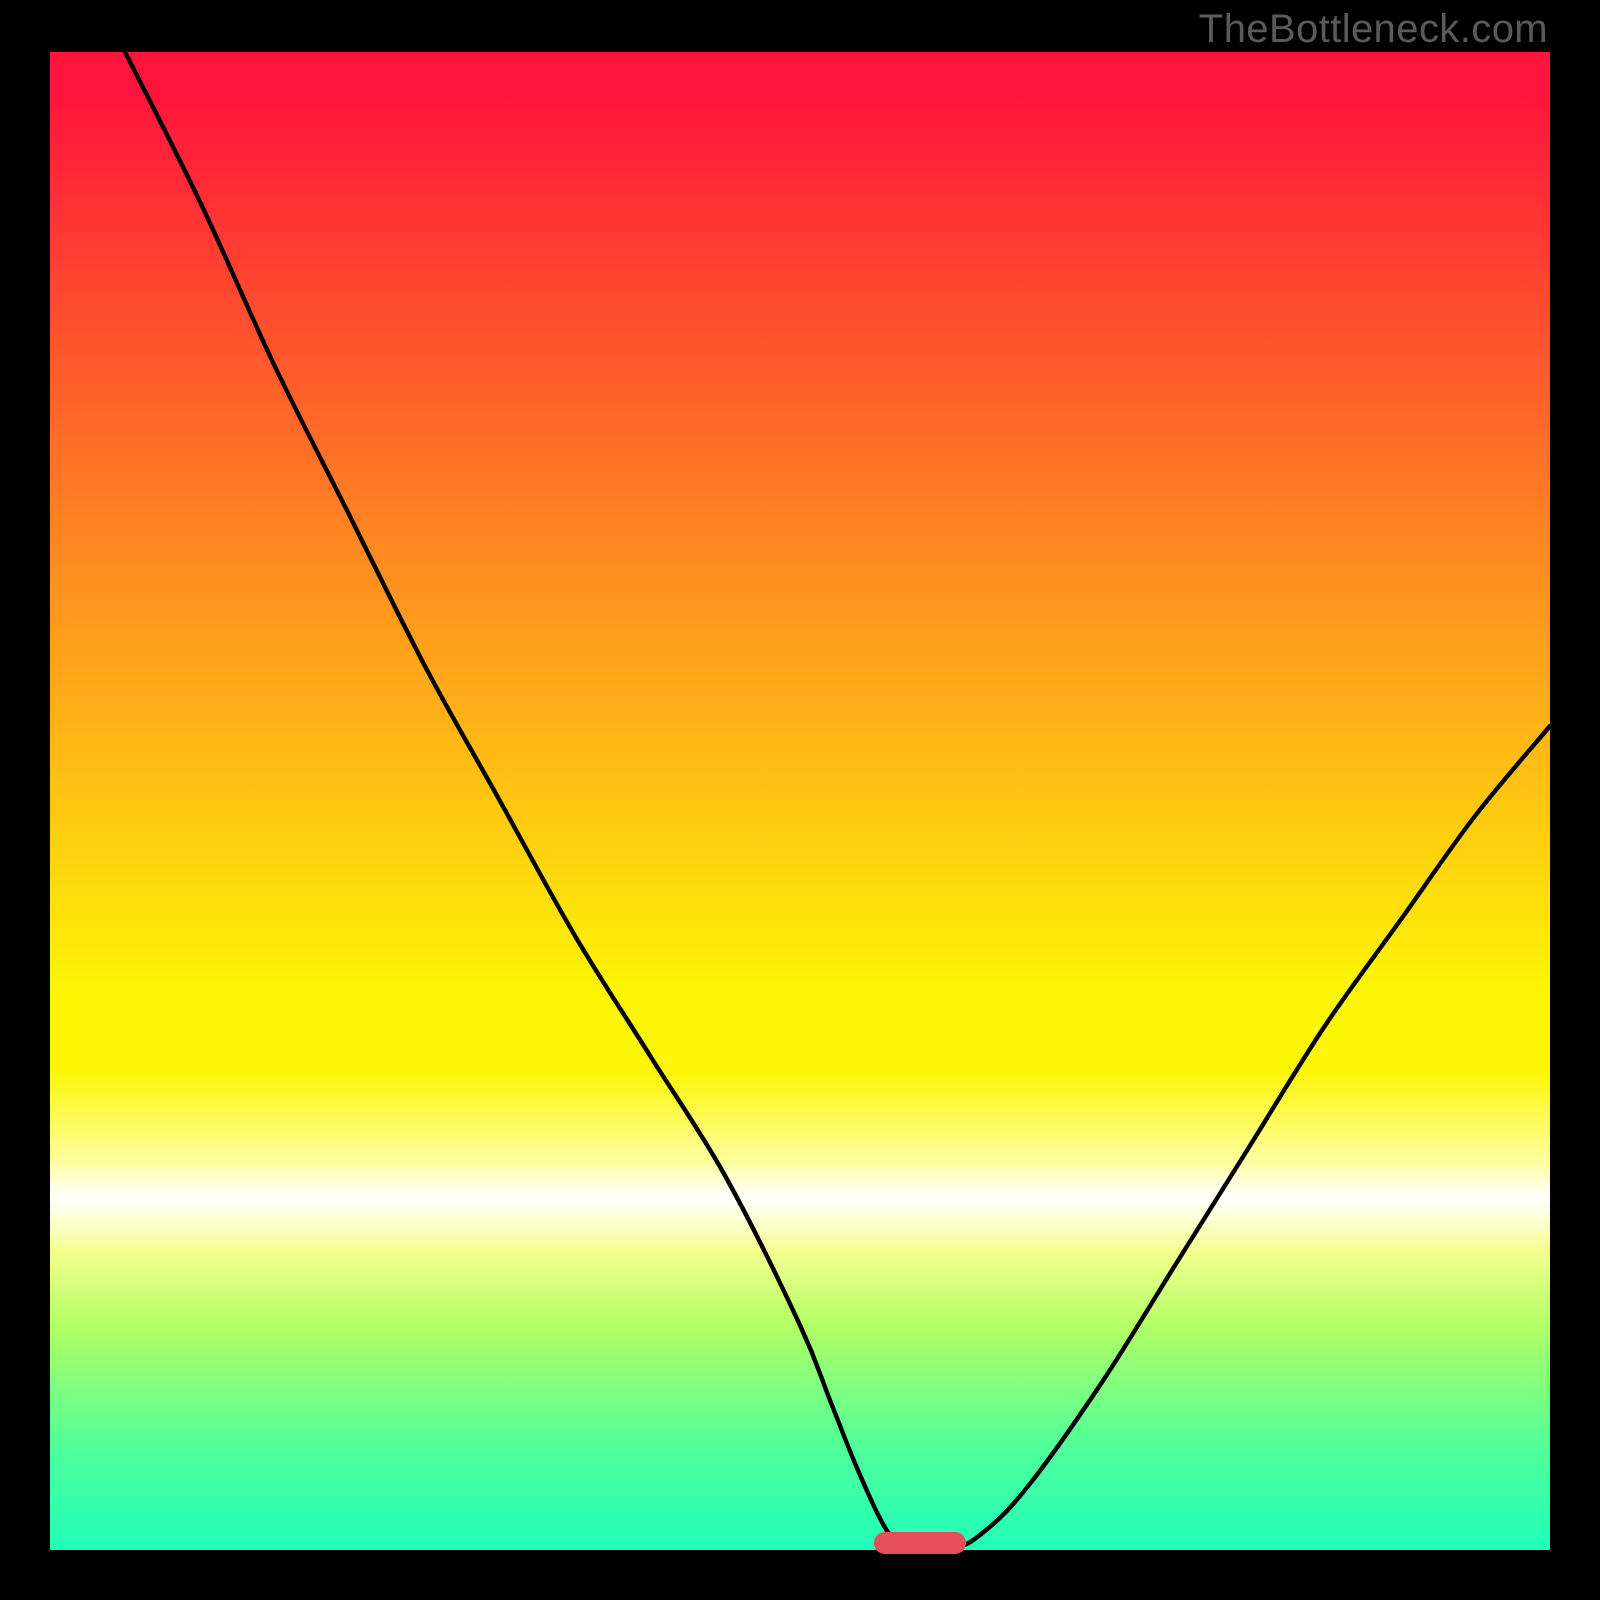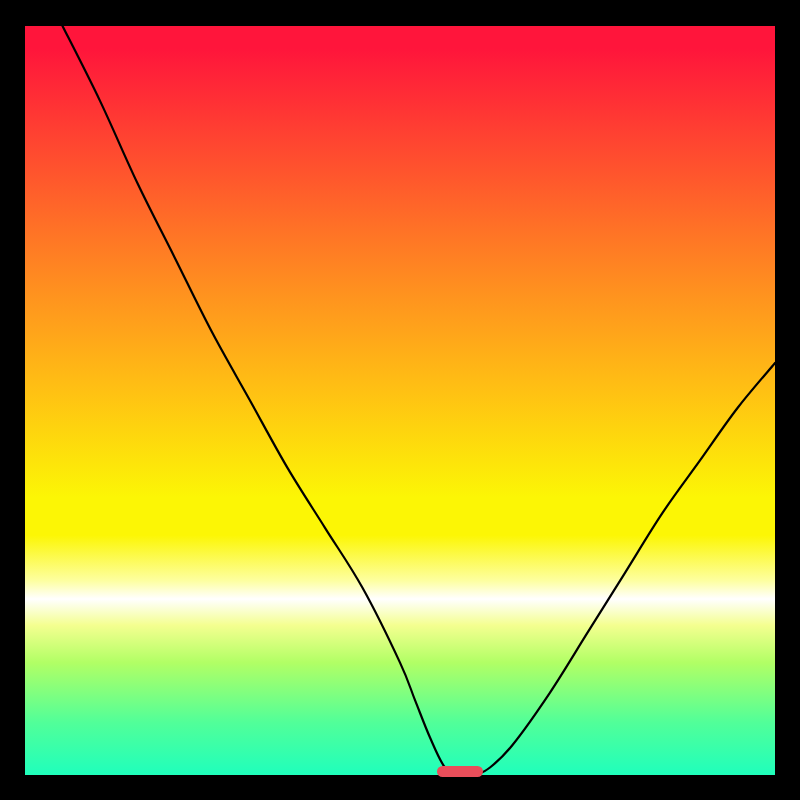--- a/index.html
+++ b/index.html
@@ -42,13 +42,14 @@
 </style>
 </head>
 <body>
 
 <div class="wrapper">
   <div class="plot-area"></div>
   <svg class="curve-svg" viewBox="0 0 750 749" preserveAspectRatio="none">
     <path d="M 37.5 0.0 C 43.8 12.5, 62.5 48.7, 75.0 74.9 C 87.5 101.1, 100.0 131.1, 112.5 157.3 C 125.0 183.5, 137.5 207.2, 150.0 232.2 C 162.5 257.2, 175.0 283.4, 187.5 307.1 C 200.0 330.8, 212.5 352.0, 225.0 374.5 C 237.5 397.0, 250.0 420.7, 262.5 441.9 C 275.0 463.1, 287.5 481.9, 300.0 501.8 C 312.5 521.8, 325.0 539.3, 337.5 561.8 C 350.0 584.2, 366.3 617.9, 375.0 636.6 C 383.8 655.4, 385.0 661.6, 390.0 674.1 C 395.0 686.6, 400.0 700.3, 405.0 711.5 C 410.0 722.8, 415.0 735.3, 420.0 741.5 C 425.0 747.8, 430.0 747.8, 435.0 749.0 C 440.0 750.2, 445.0 750.2, 450.0 749.0 C 455.0 747.8, 458.8 746.5, 465.0 741.5 C 471.3 736.5, 477.5 731.5, 487.5 719.0 C 497.5 706.6, 512.5 685.3, 525.0 666.6 C 537.5 647.9, 550.0 626.7, 562.5 606.7 C 575.0 586.7, 587.5 566.7, 600.0 546.8 C 612.5 526.8, 625.0 505.6, 637.5 486.9 C 650.0 468.1, 662.5 451.9, 675.0 434.4 C 687.5 416.9, 700.0 398.2, 712.5 382.0 C 725.0 365.8, 743.8 344.5, 750.0 337.0" stroke="#000" stroke-width="2.2" fill="none" stroke-linecap="round"></path>
   </svg>
   <div class="root-marker" style="left: 437px; top: 766px; width: 46px; height: 11px; background: rgb(232, 78, 90);"></div>
+  <div class="attribution">TheBottleneck.com</div>
 </div>
 
 </body></html>

